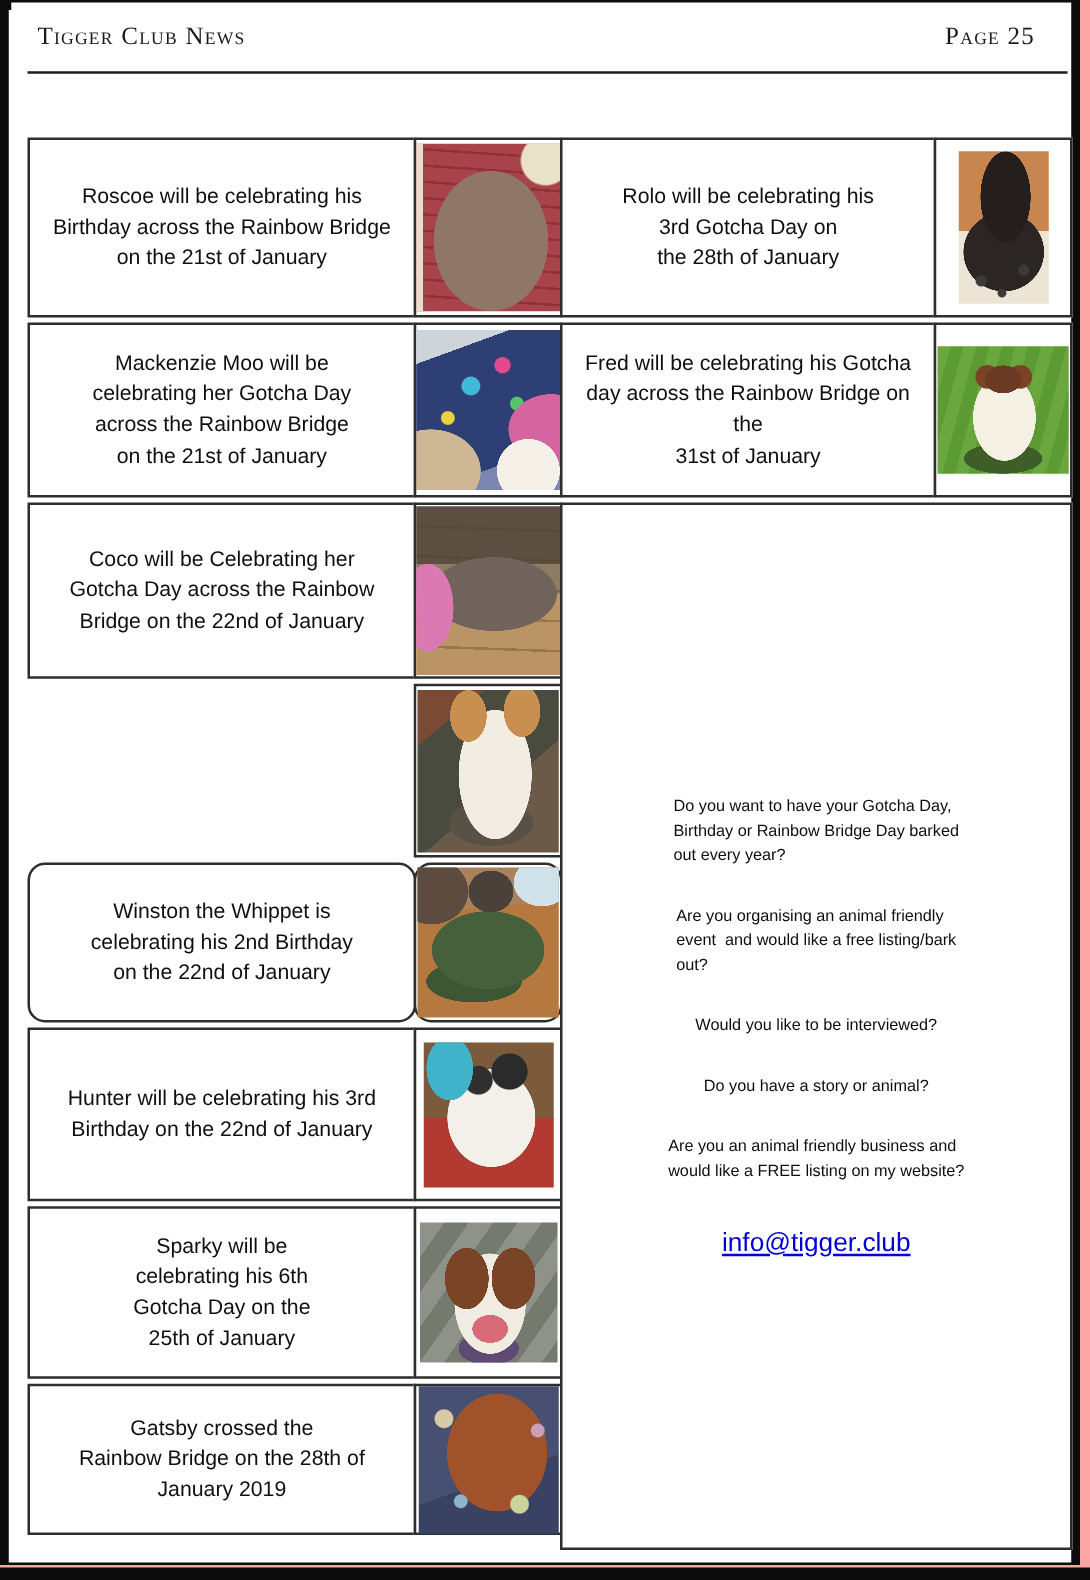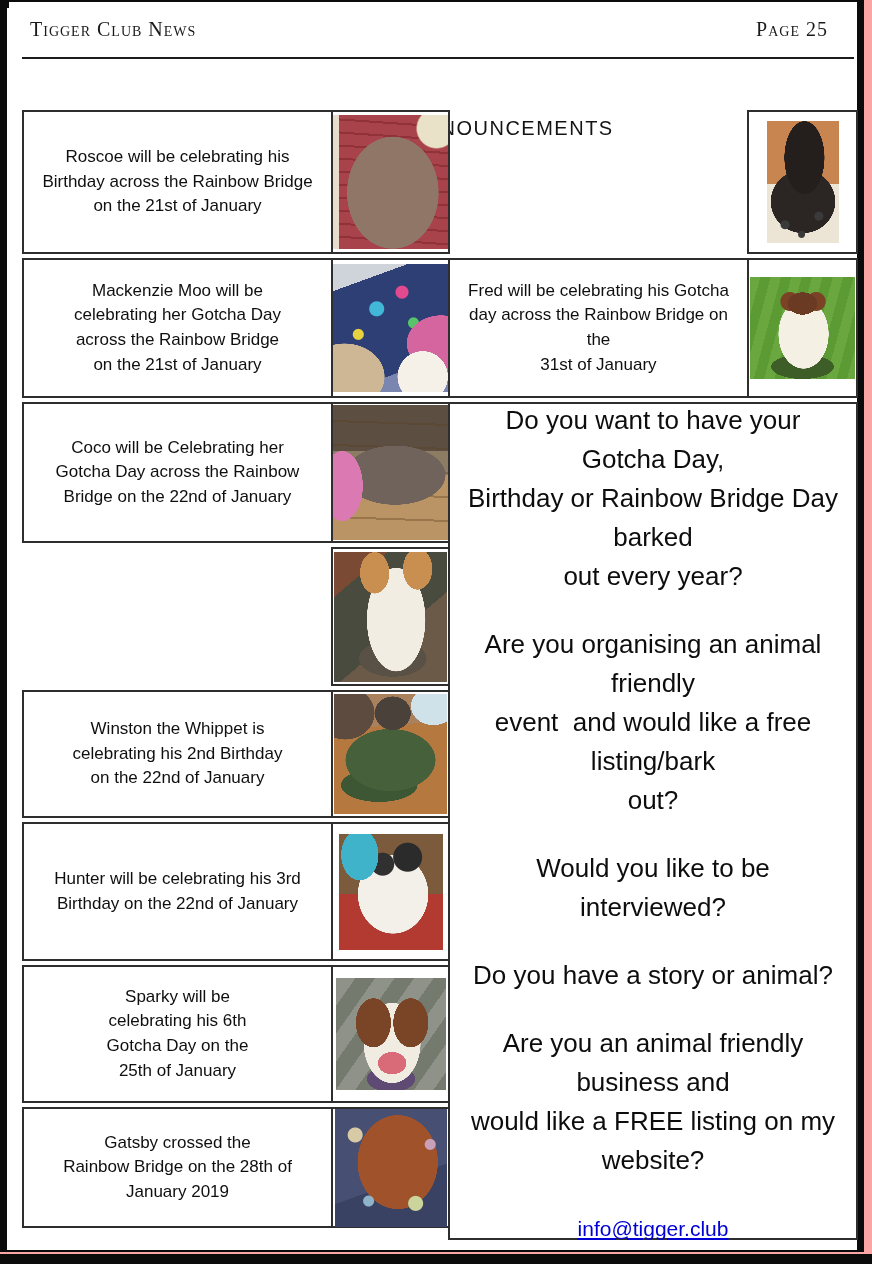--- a/index.html
+++ b/index.html
@@ -23,29 +23,29 @@
   .cell{position:absolute;border:2px solid #2e2e2e;background:#fff;box-sizing:border-box;
         display:flex;align-items:center;justify-content:center;}
   .txt{white-space:pre-line;text-align:center;font-size:17px;line-height:1.45;
        color:#0f0f0f;padding:4px 8px;}
   .photo{display:block;}
 
   
   .c-t{left:0;width:311px;}
   .c-p{left:309px;width:119px;}
   .r1{top:0;height:144px;} .r2{top:148px;height:140px;} .r3{top:292px;height:141px;}
-  .r4{top:437px;height:139px;} .r5{top:580px;height:128px;} .r6{top:712px;height:139px;}
+  .r4{top:437px;height:139px;} .r5{top:580px;height:128px;border-radius:14px;} .r6{top:712px;height:139px;}
   .r7{top:855px;height:138px;} .r8{top:997px;height:121px;}
   
   .c-rt{left:426px;width:301px;}
   .c-rp{left:725px;width:111px;}
   .merged{left:426px;top:292px;width:410px;height:838px;flex-direction:column;
           justify-content:center;gap:29px;padding:0 12px;}
 
-  .panel-p{white-space:pre-wrap;text-align:center;font-size:26px;line-height:1.5;color:#0d0d0d;}
+  .panel-p{white-space:pre-wrap;font-size:13px;line-height:1.5;color:#0d0d0d;}
   .email{font-size:21px;color:#0000d6;text-decoration:underline;margin-top:8px;cursor:pointer;}
 
   
   .p-roscoe{width:115px;height:134px;background:
     radial-gradient(circle at 90% 10%, #e9e2c8 0 12%, transparent 13%),
     radial-gradient(ellipse 40% 42% at 52% 58%, #8f7667 0 99%, transparent 100%),
     linear-gradient(90deg, #e8dccd 0 5%, transparent 5%),
     repeating-linear-gradient(184deg, #a8434b 0 11px, #913239 11px 13px);}
   .p-rolo{width:72px;height:122px;background:
     radial-gradient(circle at 25% 85%, #3a3a3a 0 4px, transparent 5px),
@@ -186,20 +186,25 @@
 
     <div class="cell c-t r8">
       <div class="txt">Gatsby crossed the
 Rainbow Bridge on the 28th of
 January 2019</div>
     </div>
     <div class="cell c-p r8">
       <div class="photo p-gatsby" title="brown dog curled up on navy floral rug"></div>
     </div>
 
+    <div class="cell c-rt r1">
+      <div class="txt">Rolo will be celebrating his
+3rd Gotcha Day on
+the 28th of January</div>
+    </div>
     <div class="cell c-rp r1">
       <div class="photo p-rolo" title="black dog sitting on paw print blanket"></div>
     </div>
 
     <div class="cell c-rt r2">
       <div class="txt">Fred will be celebrating his Gotcha
 day across the Rainbow Bridge on
 the
 31st of January</div>
     </div>

